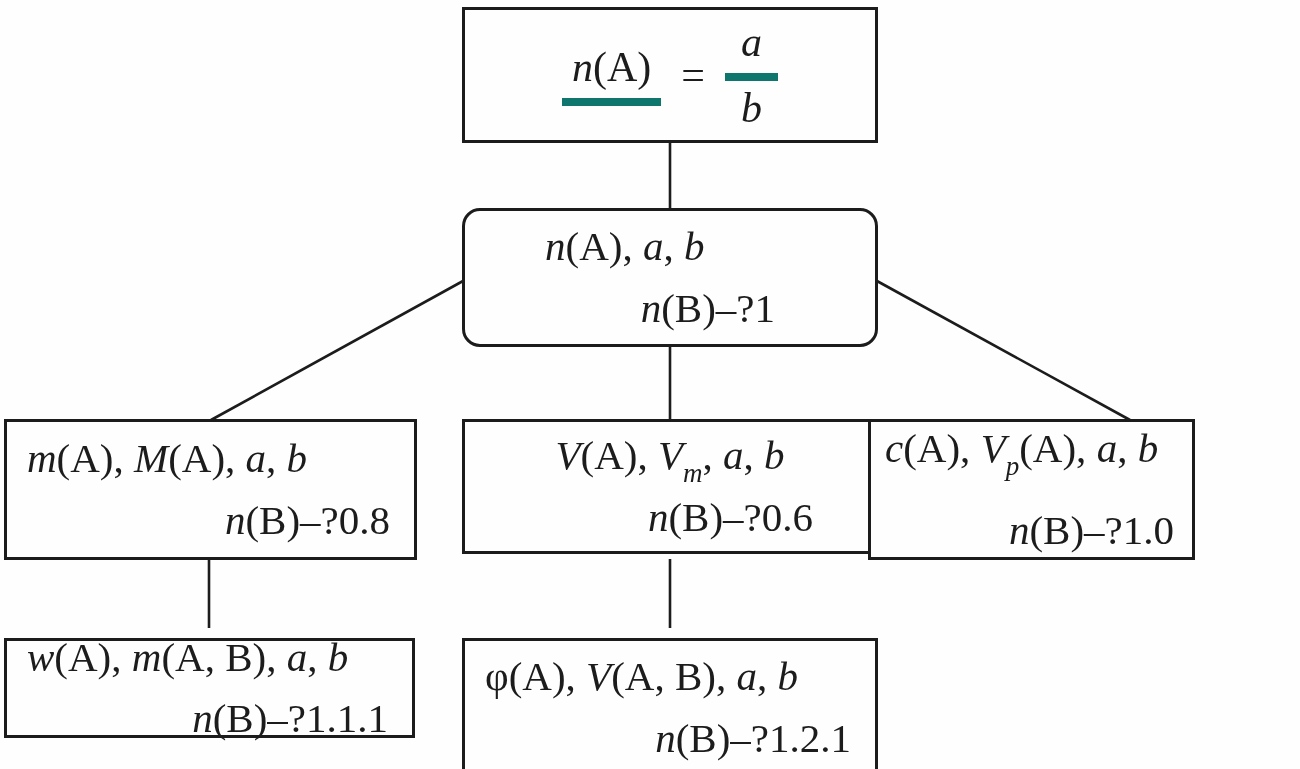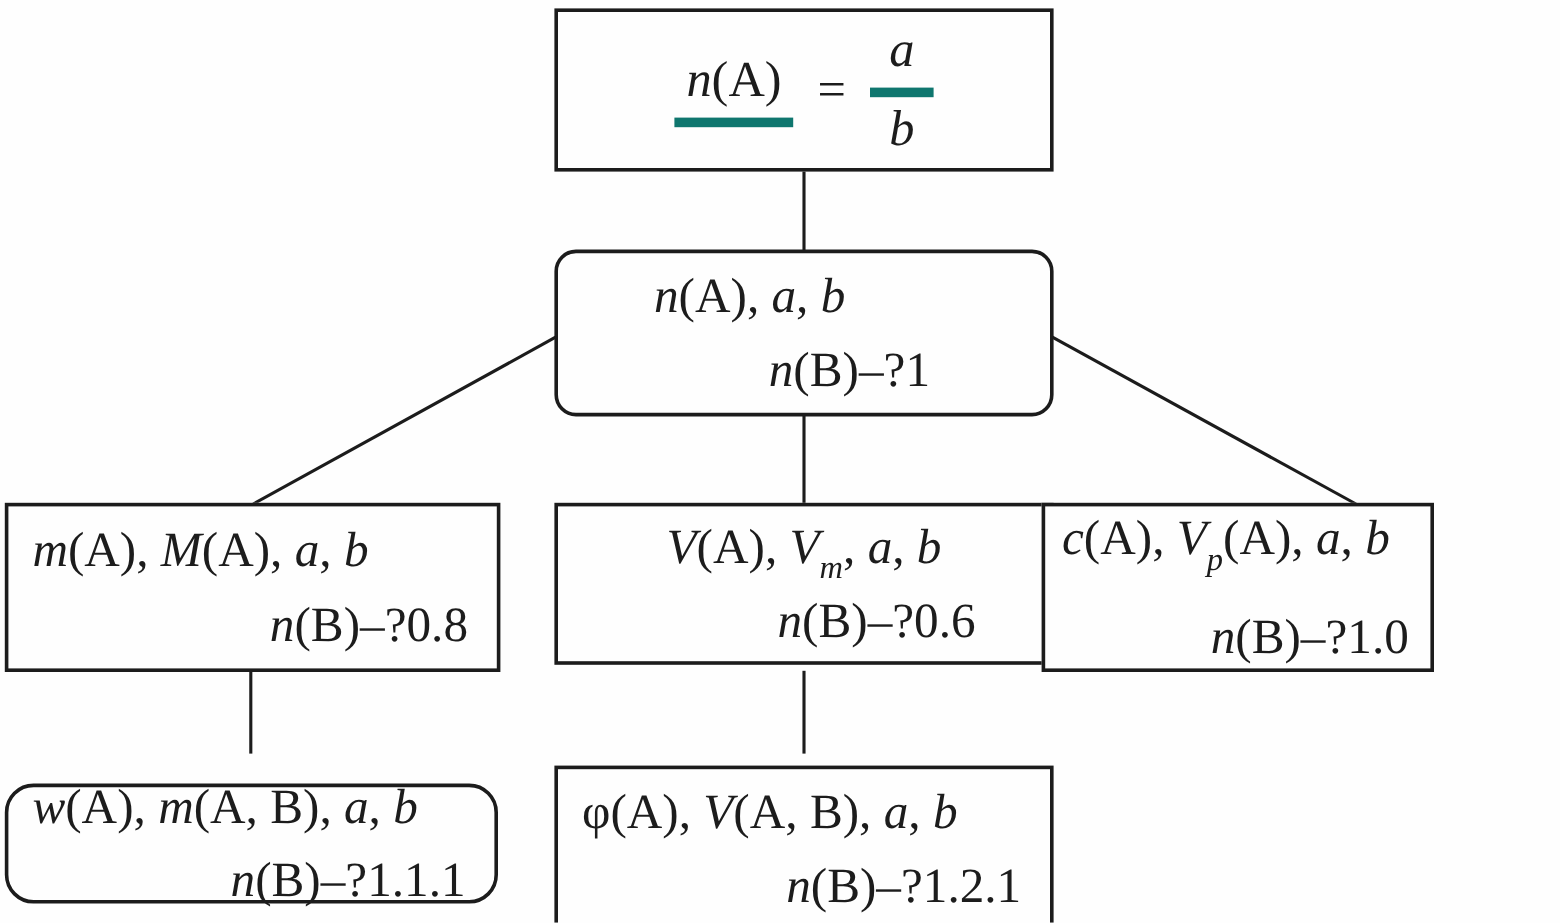--- a/index.html
+++ b/index.html
@@ -51,21 +51,21 @@
     white-space: nowrap;
   }
   .num { font-style: normal; }
 
   
   .box-root { left: 462px; top: 7px;   width: 416px; height: 136px; }
   .box-1    { left: 462px; top: 208px; width: 416px; height: 139px; border-radius: 18px; }
   .box-11   { left: 4px;   top: 419px; width: 413px; height: 141px; }
   .box-12   { left: 462px; top: 419px; width: 416px; height: 135px; }
   .box-13   { left: 868px; top: 419px; width: 327px; height: 141px; gap: 36px; }
-  .box-111  { left: 4px;   top: 653px; width: 411px; height: 100px; border-radius: 24px; }
+  .box-111  { left: 4px;   top: 638px; width: 411px; height: 100px; }
   .box-121  { left: 462px; top: 638px; width: 416px; height: 139px; }
 
   
   .box-1 .l1 { padding-left: 80px; }
   .box-1 .l2 { padding-left: 80px; padding-right: 100px; }
   .box-12 .l1 { padding: 0; text-align: center; }
   .box-12 .l2 { padding: 0 62px 0 26px; }
   .box-13 .l1 { padding: 0 14px; }
   .box-13 .l2 { padding: 0 18px 0 14px; }
 

